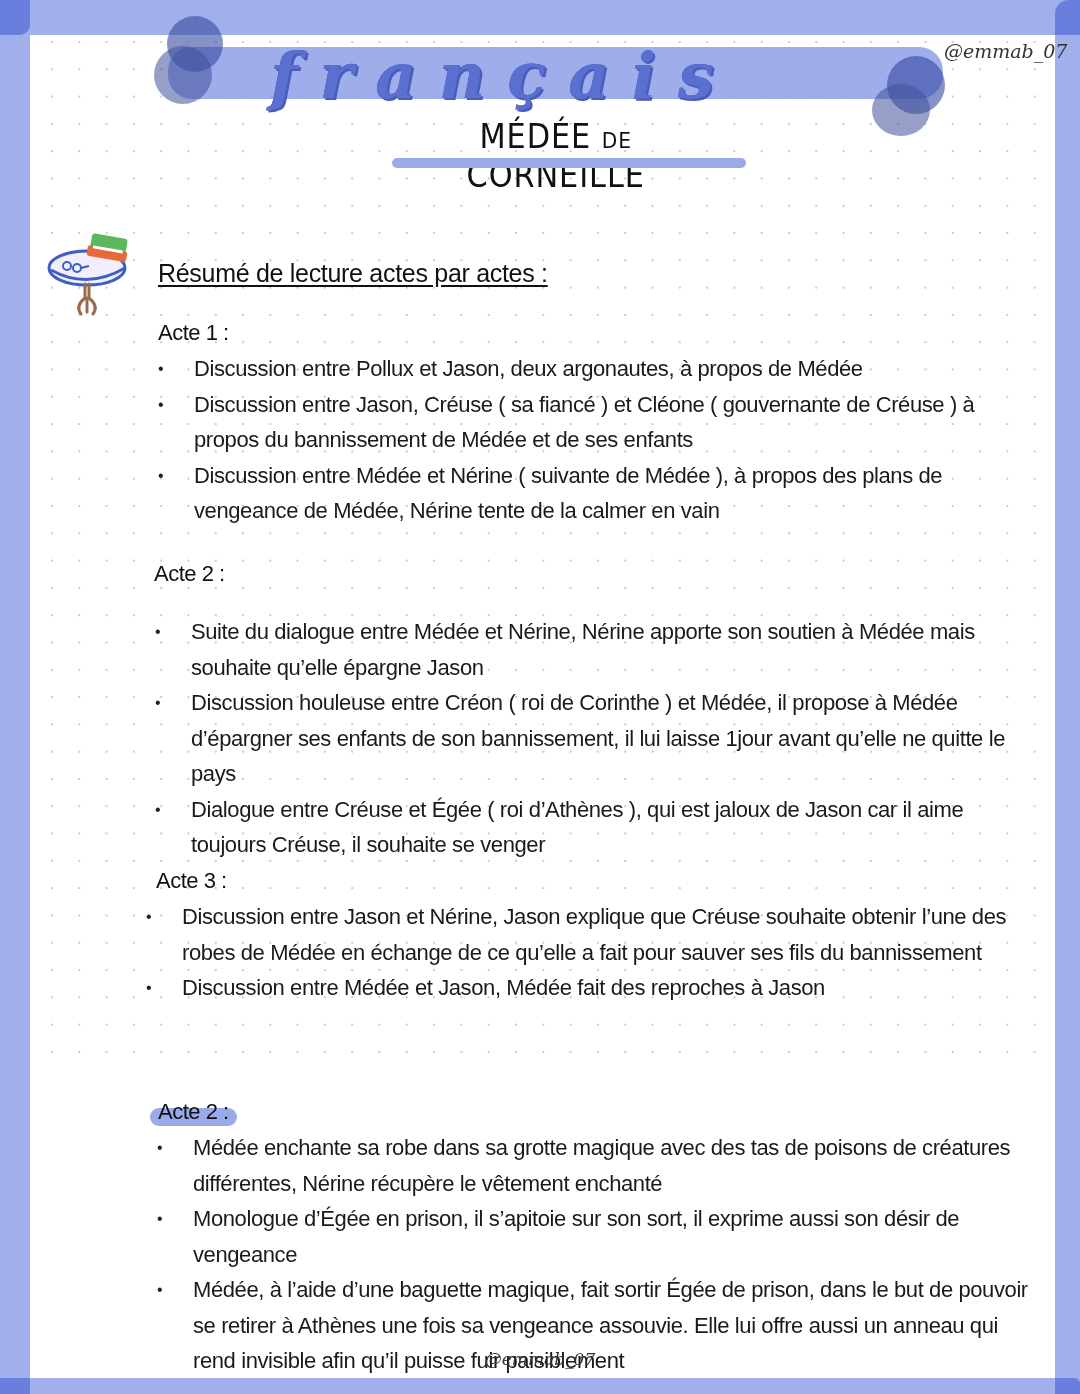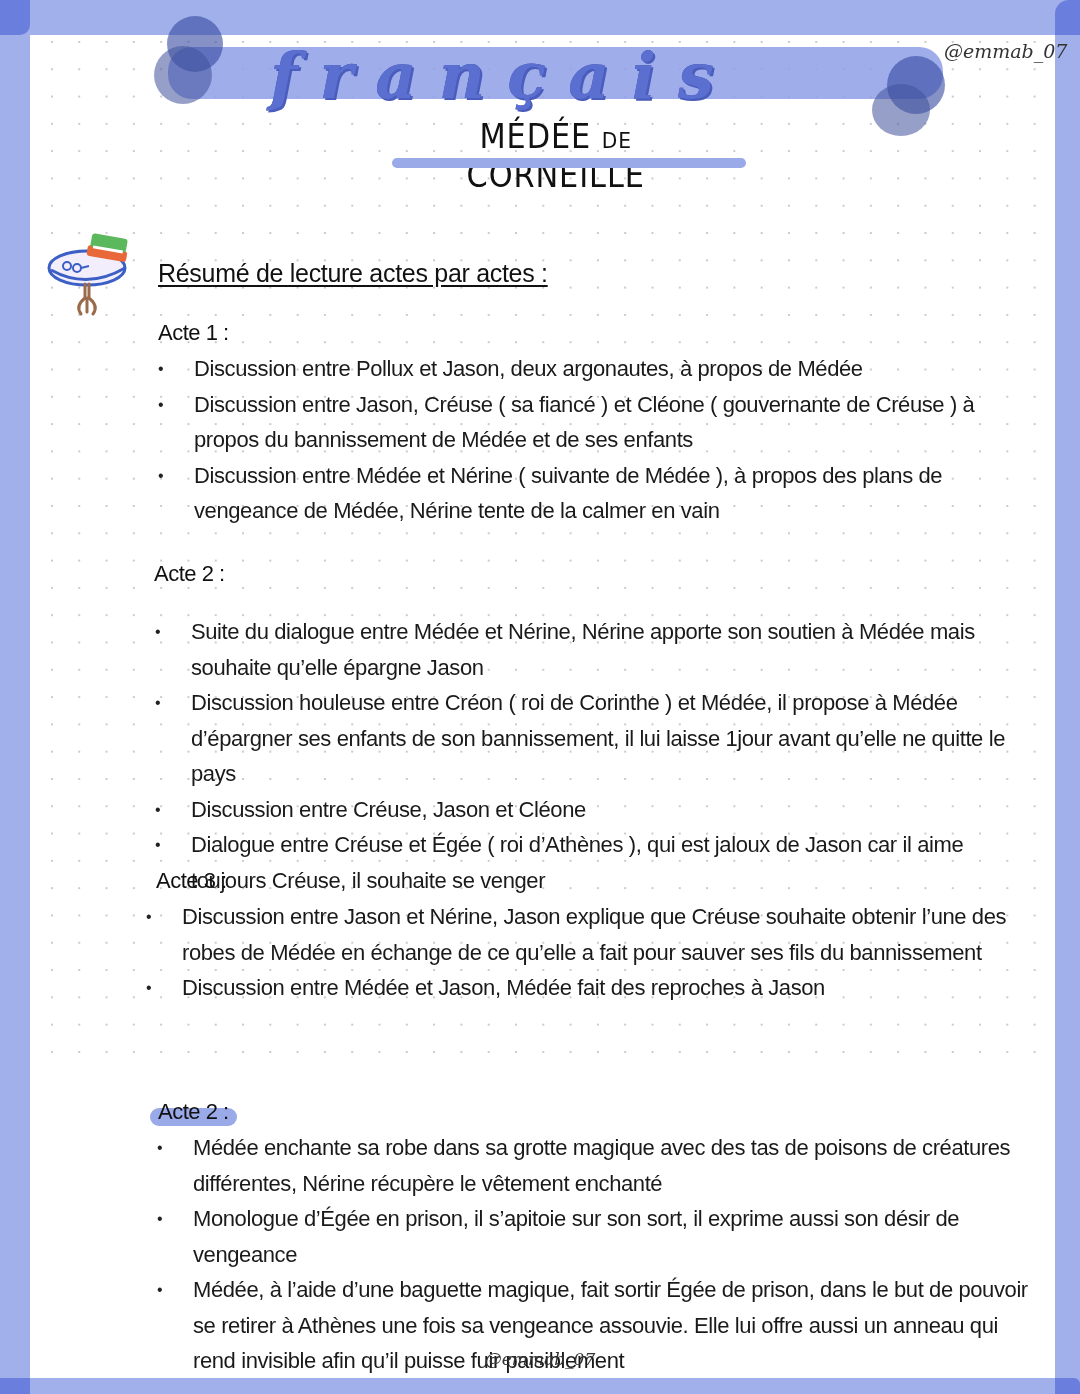--- a/index.html
+++ b/index.html
@@ -147,21 +147,20 @@
     <li>Discussion entre Jason, Créuse ( sa fiancé ) et Cléone ( gouvernante de Créuse ) à propos du bannissement de Médée et de ses enfants</li>
     <li>Discussion entre Médée et Nérine ( suivante de Médée ), à propos des plans de vengeance de Médée, Nérine tente de la calmer en vain</li>
   </ul>
 
   <div class="act-label" style="left:146px; top:561px;">
     <span>Acte 2 :</span>
   </div>
   <ul class="bullet-list" style="left:155px; top:604px; width:880px;margin-top:10px;">
     <li>Suite du dialogue entre Médée et Nérine, Nérine apporte son soutien à Médée mais souhaite qu’elle épargne Jason</li>
     <li>Discussion houleuse entre Créon ( roi de Corinthe ) et Médée, il propose à Médée d’épargner ses enfants de son bannissement, il lui laisse 1jour avant qu’elle ne quitte le pays</li>
-    <li>Discussion entre Créuse, Jason et Cléone</li>
     <li>Dialogue entre Créuse et Égée ( roi d’Athènes ), qui est jaloux de Jason car il aime toujours Créuse, il souhaite se venger</li>
   </ul>
 
   <div class="act-label" style="left:148px; top:868px;">
     <span>Acte 3 :</span>
   </div>
   <ul class="bullet-list" style="left:146px; top:899px; width:880px;">
     <li>Discussion entre Jason et Nérine, Jason explique que Créuse souhaite obtenir l’une des robes de Médée en échange de ce qu’elle a fait pour sauver ses fils du bannissement</li>
     <li>Discussion entre Médée et Jason, Médée fait des reproches à Jason</li>
   </ul>

